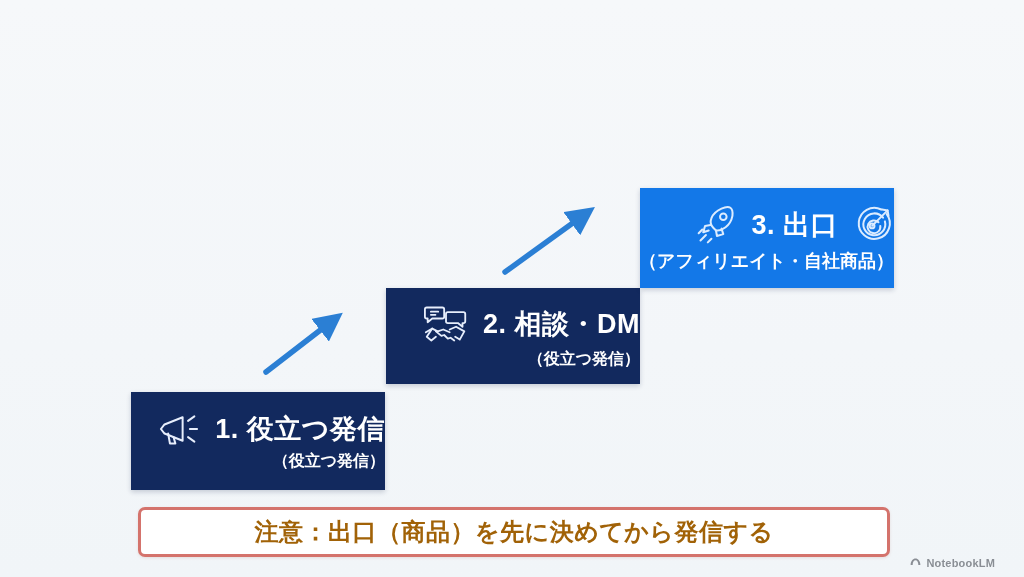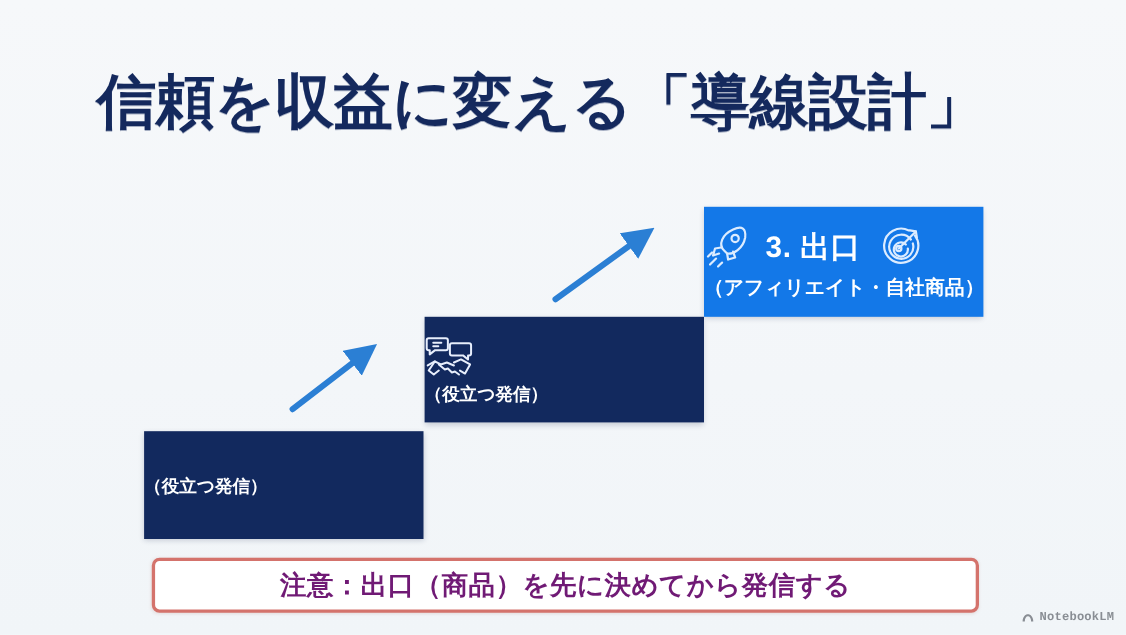--- a/index.html
+++ b/index.html
@@ -37,21 +37,21 @@
     white-space: nowrap;
     text-shadow: 0 1px 0 rgba(20,41,93,0.35);
   }
 
   
   .step {
     position: absolute;
     box-sizing: border-box;
     display: flex;
     flex-direction: column;
-    align-items: flex-start;
+    align-items: flex-end;
     justify-content: center;
     box-shadow: 0 2px 5px rgba(16,32,70,0.20);
   }
   .step-row {
     display: flex;
     align-items: center;
     justify-content: center;
     gap: 14px;
     white-space: nowrap;
   }
@@ -113,86 +113,97 @@
     border: 3px solid #d4736c;
     border-radius: 7px;
     display: flex;
     align-items: center;
     justify-content: center;
     box-shadow: 0 1px 3px rgba(180,110,100,0.18);
   }
   #caution-text {
     font-size: 24px;
     font-weight: bold;
-    color: #701a75;
+    color: #a16207;
     letter-spacing: 0.5px;
     white-space: nowrap;
   }
 
   
   #watermark {
     position: absolute;
-    right: 11px;
+    right: 29px;
     bottom: 8px;
     display: flex;
-    align-items: flex-start;
+    align-items: flex-end;
     gap: 4px;
     opacity: 0.62;
-    font-family: Liberation Mono, monospace;
   }
   #watermark-label {
     font-size: 11px;
     font-weight: bold;
     color: #4a4f57;
     letter-spacing: 0.2px;
   }
 </style>
 </head>
 <body>
 
 <div id="slide">
 
-  <div id="title">信頼を収益に変える「導線設計」</div>
 
   <svg class="arrow-layer" viewBox="0 0 1024 577" xmlns="http://www.w3.org/2000/svg">
     <defs>
       <marker id="ah1" viewBox="0 0 10 10" refX="7" refY="5" markerWidth="5.2" markerHeight="5.2" orient="auto-start-reverse">
         <path d="M 0 0 L 10 5 L 0 10 z" fill="#2b7fd4"></path>
       </marker>
       <marker id="ah2" viewBox="0 0 10 10" refX="7" refY="5" markerWidth="5.2" markerHeight="5.2" orient="auto-start-reverse">
         <path d="M 0 0 L 10 5 L 0 10 z" fill="#2b7fd4"></path>
       </marker>
     </defs>
     <g>
       <line x1="266" y1="372" x2="336" y2="318" stroke="#2b7fd4" stroke-width="5.5" stroke-linecap="round" marker-end="url(#ah1)"></line>
     </g>
     <g>
       <line x1="505" y1="272" x2="588" y2="212" stroke="#2b7fd4" stroke-width="5.5" stroke-linecap="round" marker-end="url(#ah2)"></line>
     </g>
   </svg>
 
   <div class="step" id="step1">
+    <div class="step-row">
+      <span>
+        <svg class="icon-svg" width="44" height="38" viewBox="0 0 48 42" fill="none" stroke="#e7eefc" stroke-width="2.2" stroke-linecap="round" stroke-linejoin="round">
+          <path d="M4 21 L8 16 L28 8 L28 34 L8 26 Z"></path>
+          <path d="M12 26 L14 37 L20 37 L18 30"></path>
+          <path d="M34 12 L41 7"></path>
+          <path d="M36 21 L44 21"></path>
+          <path d="M34 30 L41 35"></path>
+        </svg>
+      </span>
+      <span class="step-title">1. 役立つ発信</span>
+    </div>
     <div class="step-sub">（役立つ発信）</div>
   </div>
 
   <div class="step" id="step2">
     <div class="step-row">
       <span>
         <svg class="icon-svg" width="46" height="44" viewBox="0 0 50 48" fill="none" stroke="#e7eefc" stroke-width="2" stroke-linecap="round" stroke-linejoin="round">
 
           <path d="M4 6 h17 a2 2 0 0 1 2 2 v8 a2 2 0 0 1 -2 2 h-11 l-5 4 v-4 h-1 a2 2 0 0 1 -2 -2 v-8 a2 2 0 0 1 2 -2 z"></path>
           <path d="M8.5 10.5 h8 M8.5 14 h5"></path>
           <path d="M27 11 h17 a2 2 0 0 1 2 2 v8 a2 2 0 0 1 -2 2 h-1 v4 l-5 -4 h-11 a2 2 0 0 1 -2 -2 v-8 a2 2 0 0 1 2 -2 z"></path>
 
           <path d="M3 33 l7 -4 6 3 6 -2 7 3"></path>
           <path d="M14 32 l6 5 3 -1 4 4 3 -1 4 3"></path>
           <path d="M29 30 l7 -3 9 5 -5 9 -5 -3"></path>
           <path d="M10 29 l-6 9 5 4 5 -4"></path>
         </svg>
       </span>
+      <span class="step-title">2. 相談・DM</span>
     </div>
     <div class="step-sub">（役立つ発信）</div>
   </div>
 
   <div class="step" id="step3">
     <div class="step-row">
       <span>
         <svg class="icon-svg" width="42" height="42" viewBox="0 0 46 46" fill="none" stroke="#dcecff" stroke-width="2.2" stroke-linecap="round" stroke-linejoin="round">
           <path d="M20 26 C14 20 18 10 29 5 C38 1 42 4 41 13 C39 24 29 30 23 29 Z"></path>
           <circle cx="31" cy="14" r="3.6"></circle>

